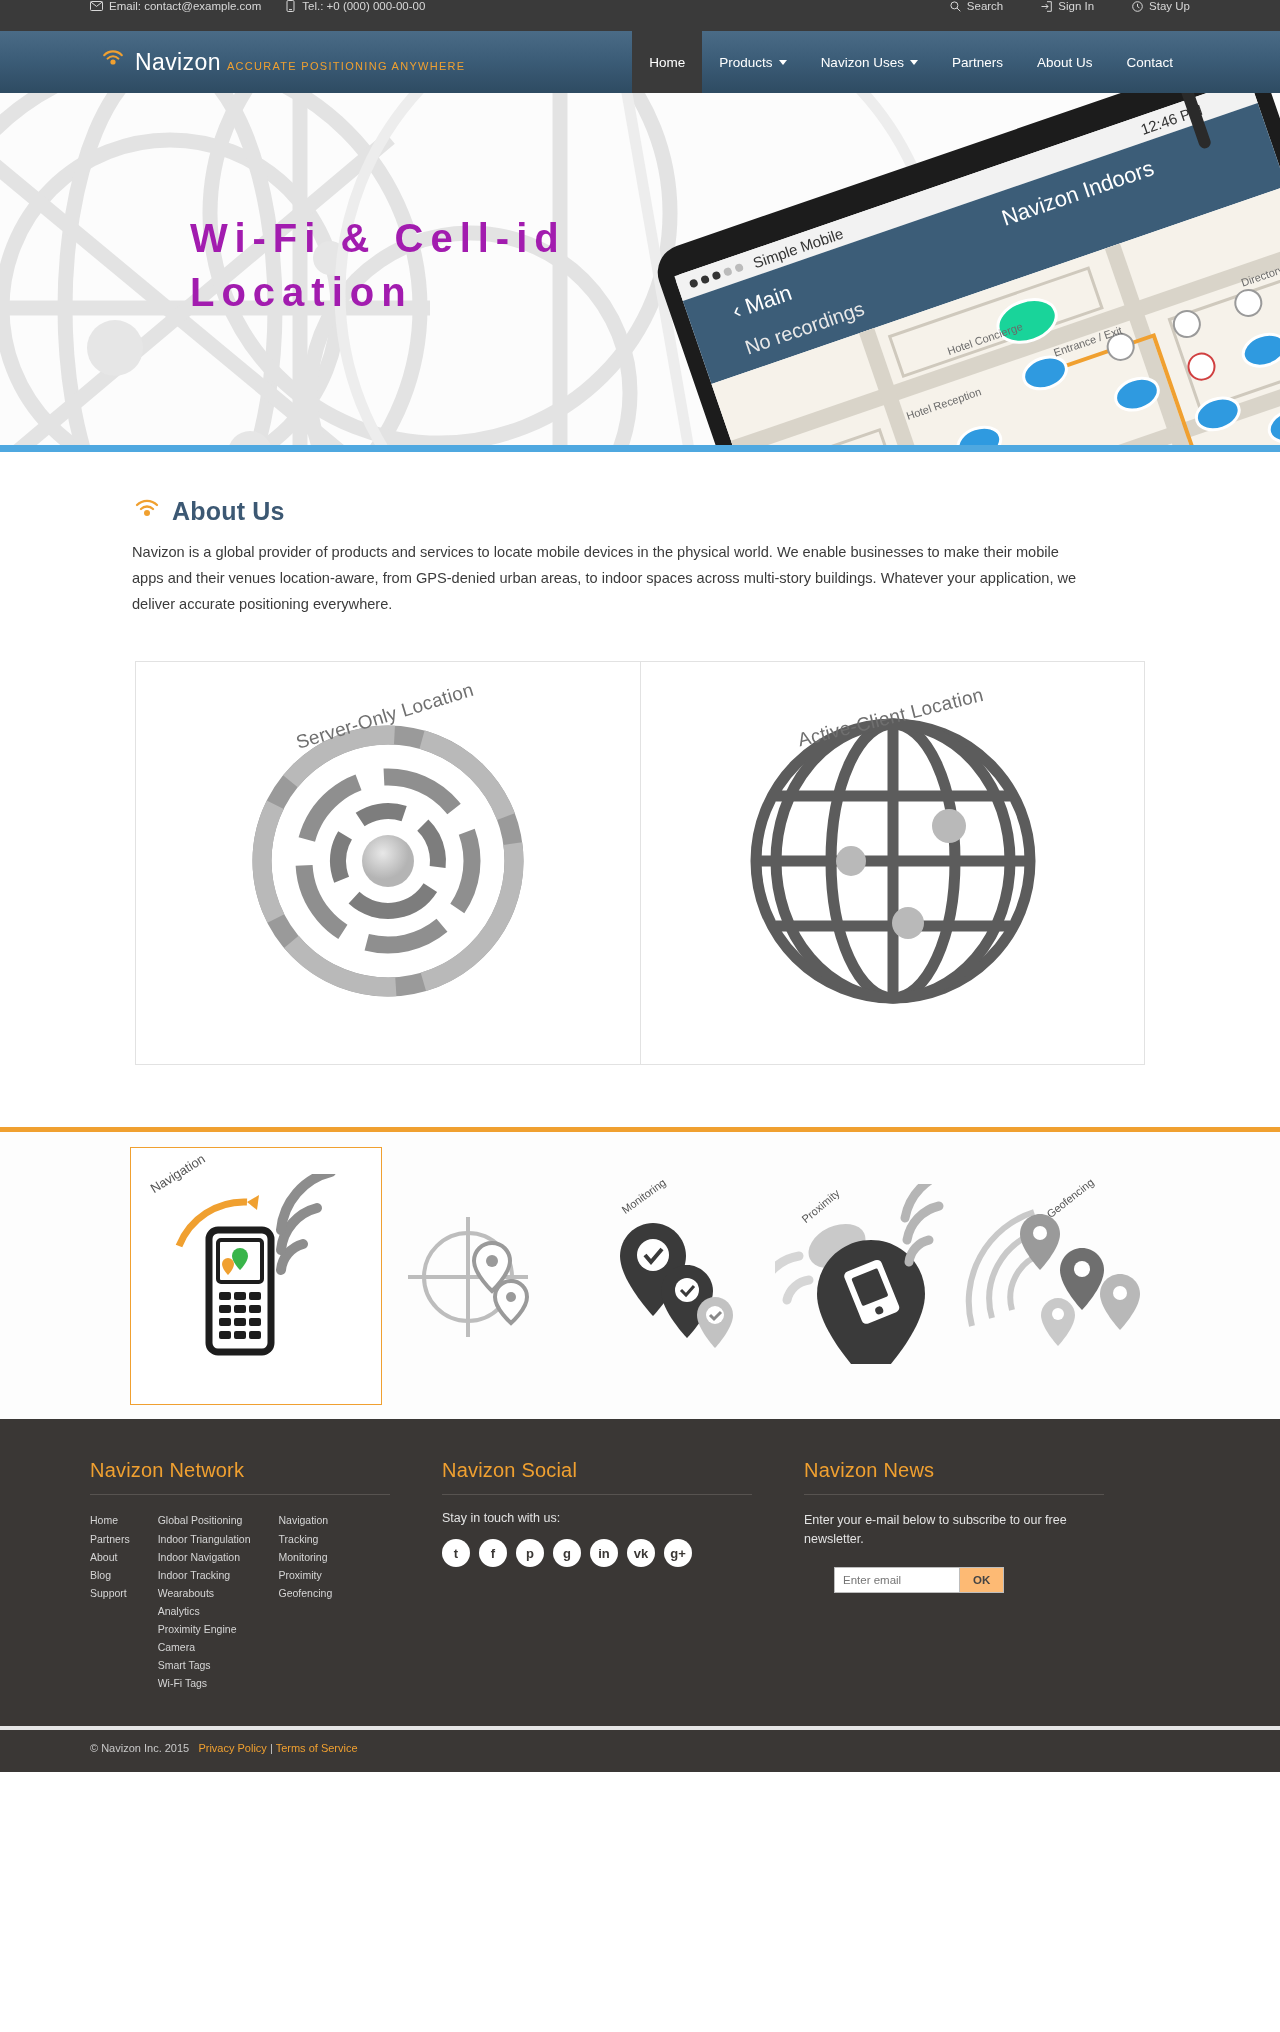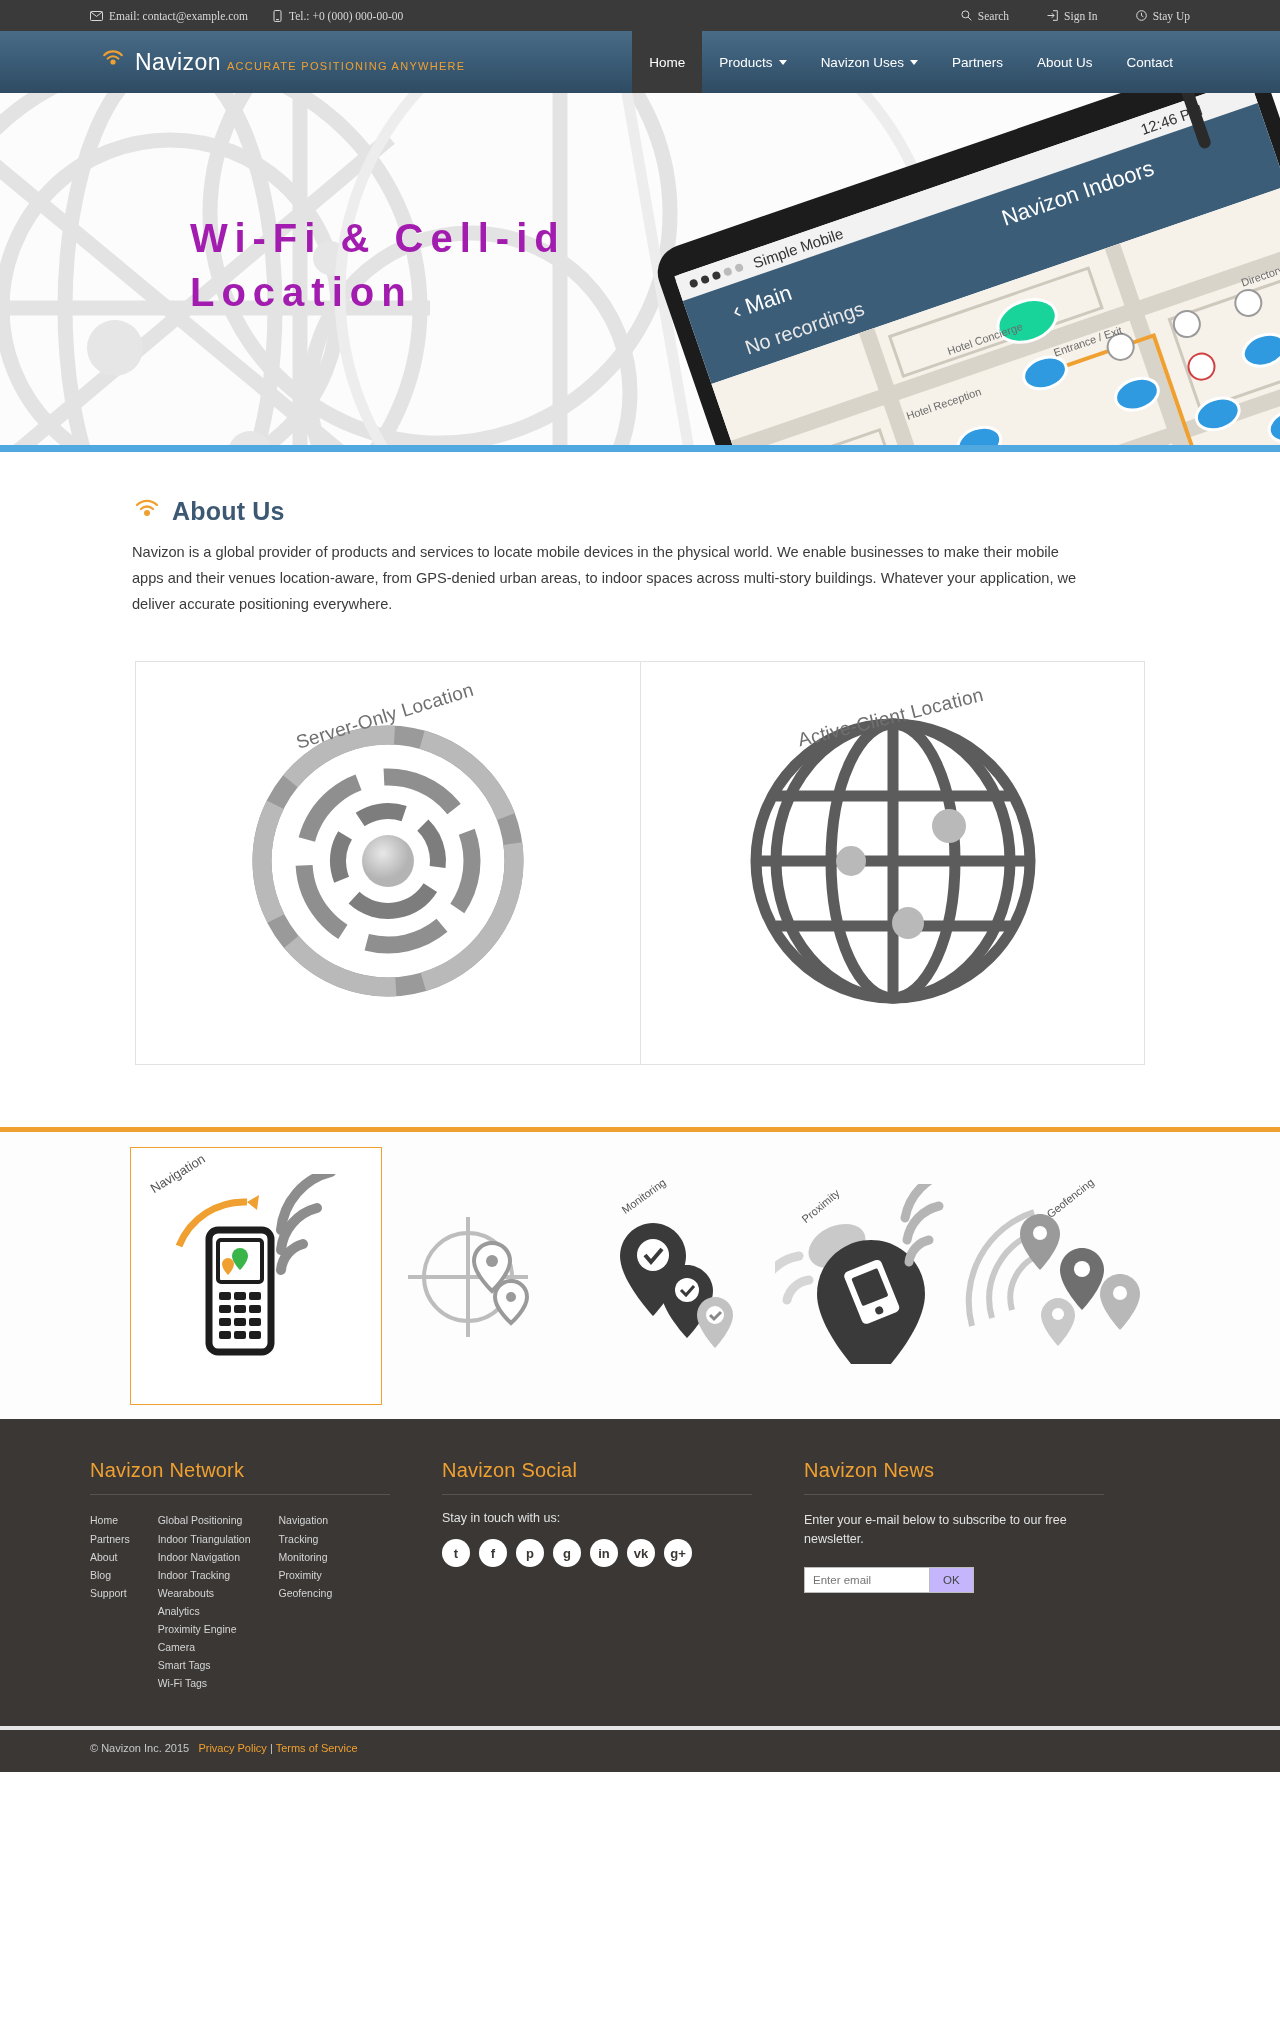--- a/index.html
+++ b/index.html
@@ -11,23 +11,22 @@
     -webkit-font-smoothing: antialiased;
   }
   .page { width: 1280px; position: relative; }
 
   
   .topbar {
     background: #3a3a3a;
     color: #d8d8d8;
     height: 31px;
     display: flex;
-    align-items: center;
+    align-items: flex-start;
     font-size: 11.5px;
-    font-family: Liberation Serif, serif;
   }
   .topbar .inner {
     width: 1100px; margin: 0 auto;
     display: flex; align-items: center; justify-content: space-between;
   }
   .topbar .left { display: flex; gap: 24px; align-items: center; }
   .topbar .right { display: flex; gap: 38px; align-items: center; }
   .topbar .item { display: flex; align-items: center; gap: 6px; white-space: nowrap; }
   .topbar .item svg { display: block; }
 
@@ -188,27 +187,28 @@
     font-size: 13px; font-weight: 700;
     cursor: pointer;
   }
   .news-text { font-size: 12.5px; line-height: 1.5; color: #e3e3e3; margin-bottom: 18px; }
   .news-form { display: flex; }
   .news-form input {
     width: 125px; height: 26px;
     border: 1px solid #bdbdbd; border-right: none;
     padding: 0 8px; font-size: 11.5px;
     font-family: "Liberation Sans", sans-serif;
-    background: #fff; color: #555;
+    background: #fff; color: #555; margin-left: 30px;
   }
   .news-form button {
     height: 26px; padding: 0 13px;
-    border: 1px solid #bdbdbd; background: #c4b5fd;
+    border: 1px solid #bdbdbd; background: #fdba74;
     font-size: 11.5px; color: #444; cursor: pointer;
     font-family: "Liberation Sans", sans-serif;
+    font-weight: bold;
   }
   .footer-bottom {
     margin-top: 34px;
     border-top: 4px solid #e5e5e5;
   }
   .footer-bottom .inner {
     width: 1100px; margin: 0 auto;
     padding: 12px 0 18px 0;
     font-size: 11px; color: #c9c9c9;
     display: block;

